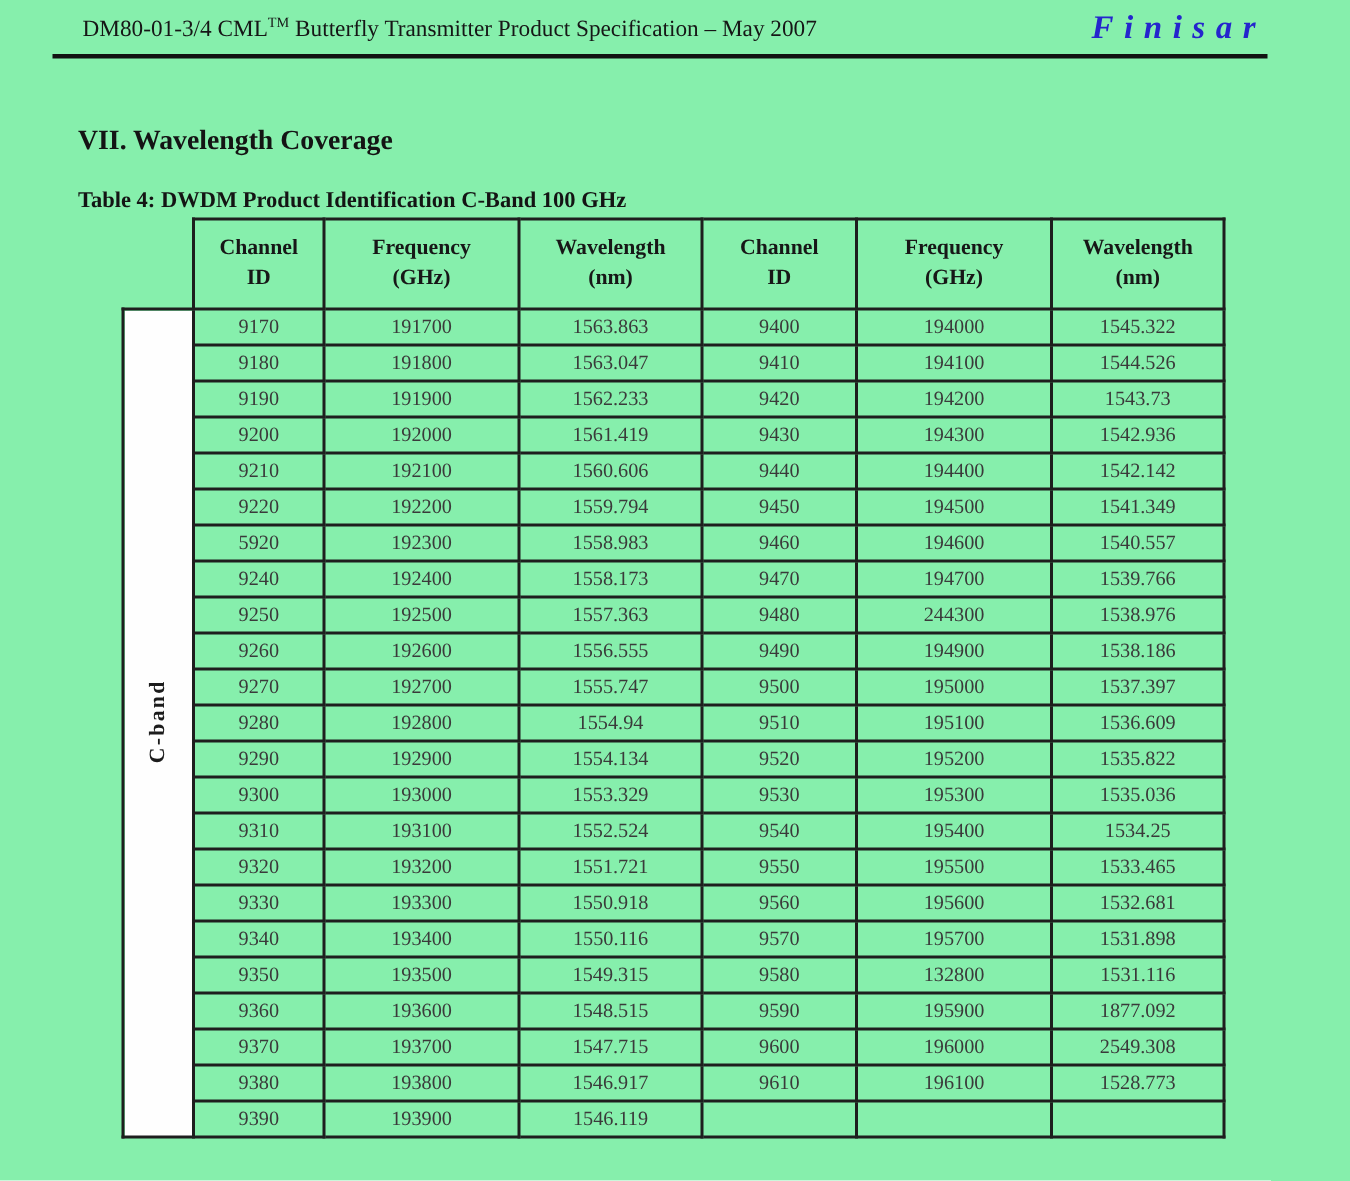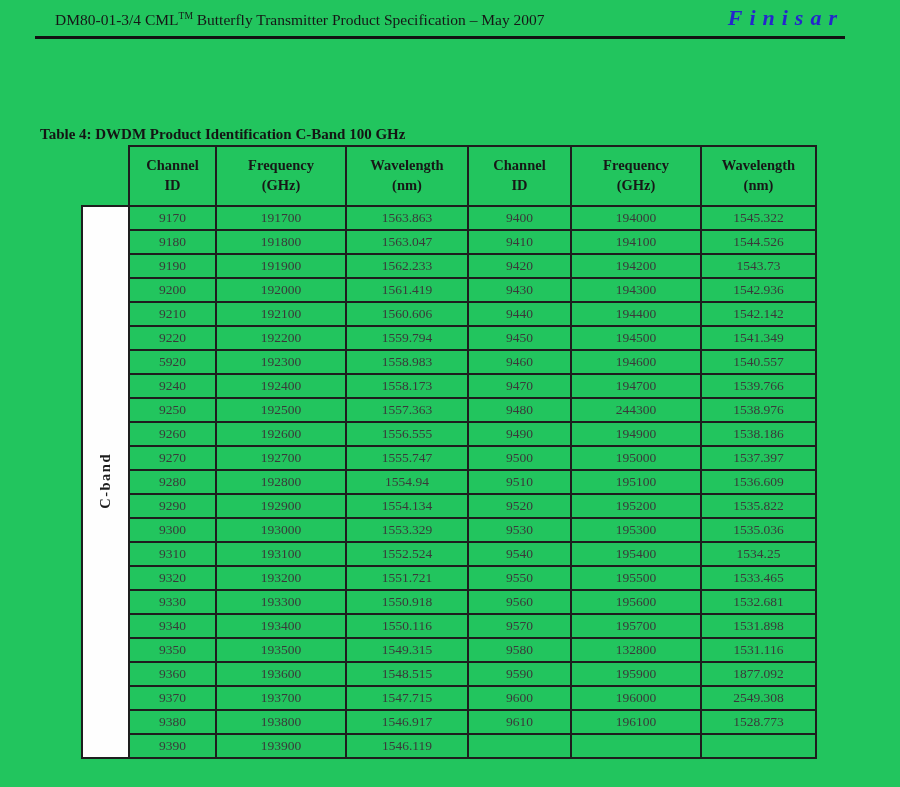--- a/index.html
+++ b/index.html
@@ -1,20 +1,20 @@
 <!DOCTYPE html>
 <html><head>
 <meta charset="utf-8">
 <style>
   html, body { margin: 0; padding: 0; background: #ffffff; }
   .page {
     position: relative;
     width: 900px;
     height: 787px;
-    background: #22c55e;
+    background: #86efac;
     font-family: "Liberation Serif", serif;
     color: #1c1c1c;
     overflow: hidden;
   }
   .doc-title {
     position: absolute;
     left: 55px;
     top: 11px;
     font-size: 15.5px;
     color: #161616;
@@ -43,21 +43,21 @@
     position: absolute;
     left: 52px;
     top: 84px;
     margin: 0;
     font-size: 18.5px;
     font-weight: bold;
     color: #141414;
   }
   .table-caption {
     position: absolute;
-    left: 40px;
+    left: 52px;
     top: 126px;
     font-size: 15px;
     font-weight: bold;
     color: #141414;
     text-align: center;
   }
   table.dwdm-table {
     position: absolute;
     left: 81px;
     top: 145px;
@@ -93,20 +93,21 @@
 <body>
 
 <div class="page">
 
   <div class="doc-title"><span>DM80-01-3/4 CML</span><sup>TM</sup><span> Butterfly Transmitter Product Specification – May 2007</span></div>
 
   <div class="logo" style="color: rgb(37, 37, 205);">Finisar</div>
 
   <div class="header-rule"></div>
 
+  <h2 class="section-heading">VII. Wavelength Coverage</h2>
 
   <div class="table-caption">Table 4: DWDM Product Identification C-Band 100 GHz</div>
 
   <table class="dwdm-table">
     <colgroup>
       <col style="width:47px">
       <col style="width:87px">
       <col style="width:130px">
       <col style="width:122px">
       <col style="width:103px">

